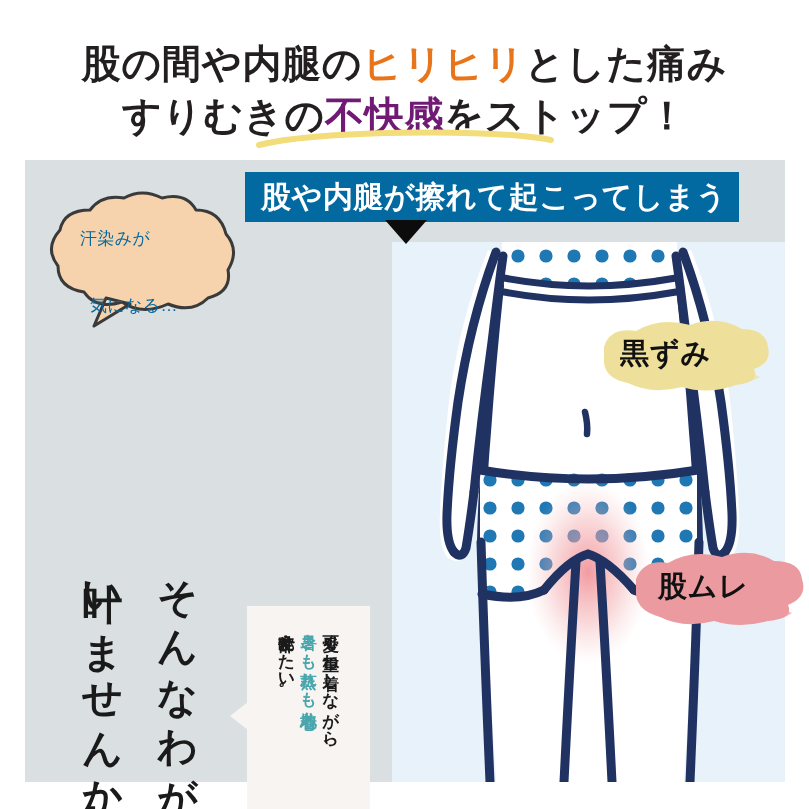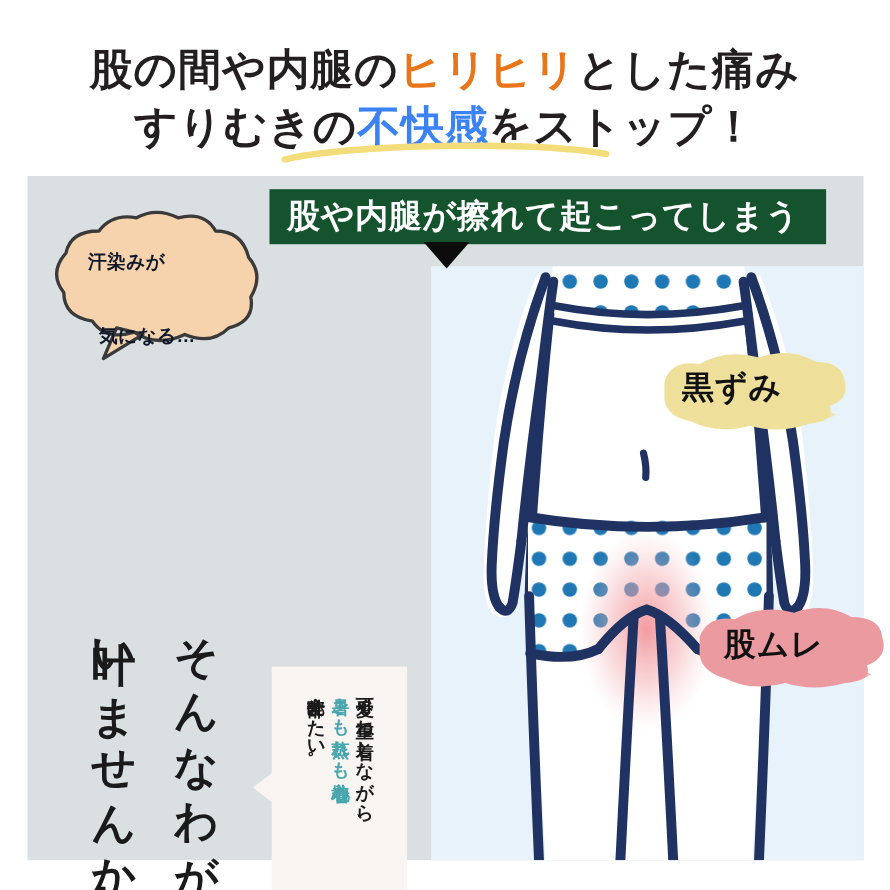--- a/index.html
+++ b/index.html
@@ -17,21 +17,21 @@
     position:absolute;left:0;top:40px;width:809px;
     text-align:center;
     color:#231f20;
     line-height:1.22;
     letter-spacing:0.045em;
     font-weight:700;
   }
   .hl-line{position:relative;display:block;font-size:39px;white-space:nowrap;}
   .hl-line.l2{font-size:39px;margin-top:4px;}
   .hl-accent{color:#e8751a;}
-  .hl-accent2{color:#3b82f6;}
+  .hl-accent2{color:#701a75;}
   .hl-underline{
     position:absolute;left:50%;transform:translateX(-50%);
     bottom:-9px;width:300px;height:20px;pointer-events:none;
   }
 
   
   .panel{
     position:absolute;left:25px;top:160px;
     width:760px;height:622px;
     background:#dadfe1;
@@ -42,42 +42,42 @@
     position:absolute;left:367px;top:82px;
     width:393px;height:540px;
     background:#e7f2fa;
     overflow:hidden;
   }
   .illus svg{display:block;width:100%;height:100%;}
 
   
   .banner{
     position:absolute;left:245px;top:172px;
-    background:#14532d;
-    padding:8px 24px 9px 16px;
+    background:#0369a1;
+    padding:8px 12px 9px 16px;
     z-index:6;
   }
   .banner-text{
     color:#ffffff;font-size:30px;font-weight:700;
     letter-spacing:0.02em;white-space:nowrap;line-height:1.1;
   }
   .banner-arrow{
     position:absolute;left:140px;bottom:-22px;
     width:0;height:0;
     border-left:21px solid transparent;
     border-right:21px solid transparent;
     border-top:24px solid #0c0c0c;
   }
 
   
   .bubble{position:absolute;z-index:5;}
   .bubble svg{position:absolute;left:0;top:0;overflow:visible;}
   .bubble-text{
     position:absolute;
-    font-size:17px;font-weight:700;color:#0f172a;
+    font-size:17px;font-weight:400;color:#0369a1;
     line-height:1.55;white-space:nowrap;
     letter-spacing:0.02em;
   }
   .bubble-peach{left:38px;top:192px;width:205px;height:135px;}
   .bubble-peach .bubble-text{left:42px;top:34px;}
   .bubble-peach .bt2{left:52px;top:61px;margin-top:40px;}
 
   .bubble-green{left:158px;top:298px;width:225px;height:118px;}
   .bubble-green .bubble-text{left:34px;top:24px;font-size:16.5px;}
   .bubble-green .bt2{left:30px;top:51px;}

